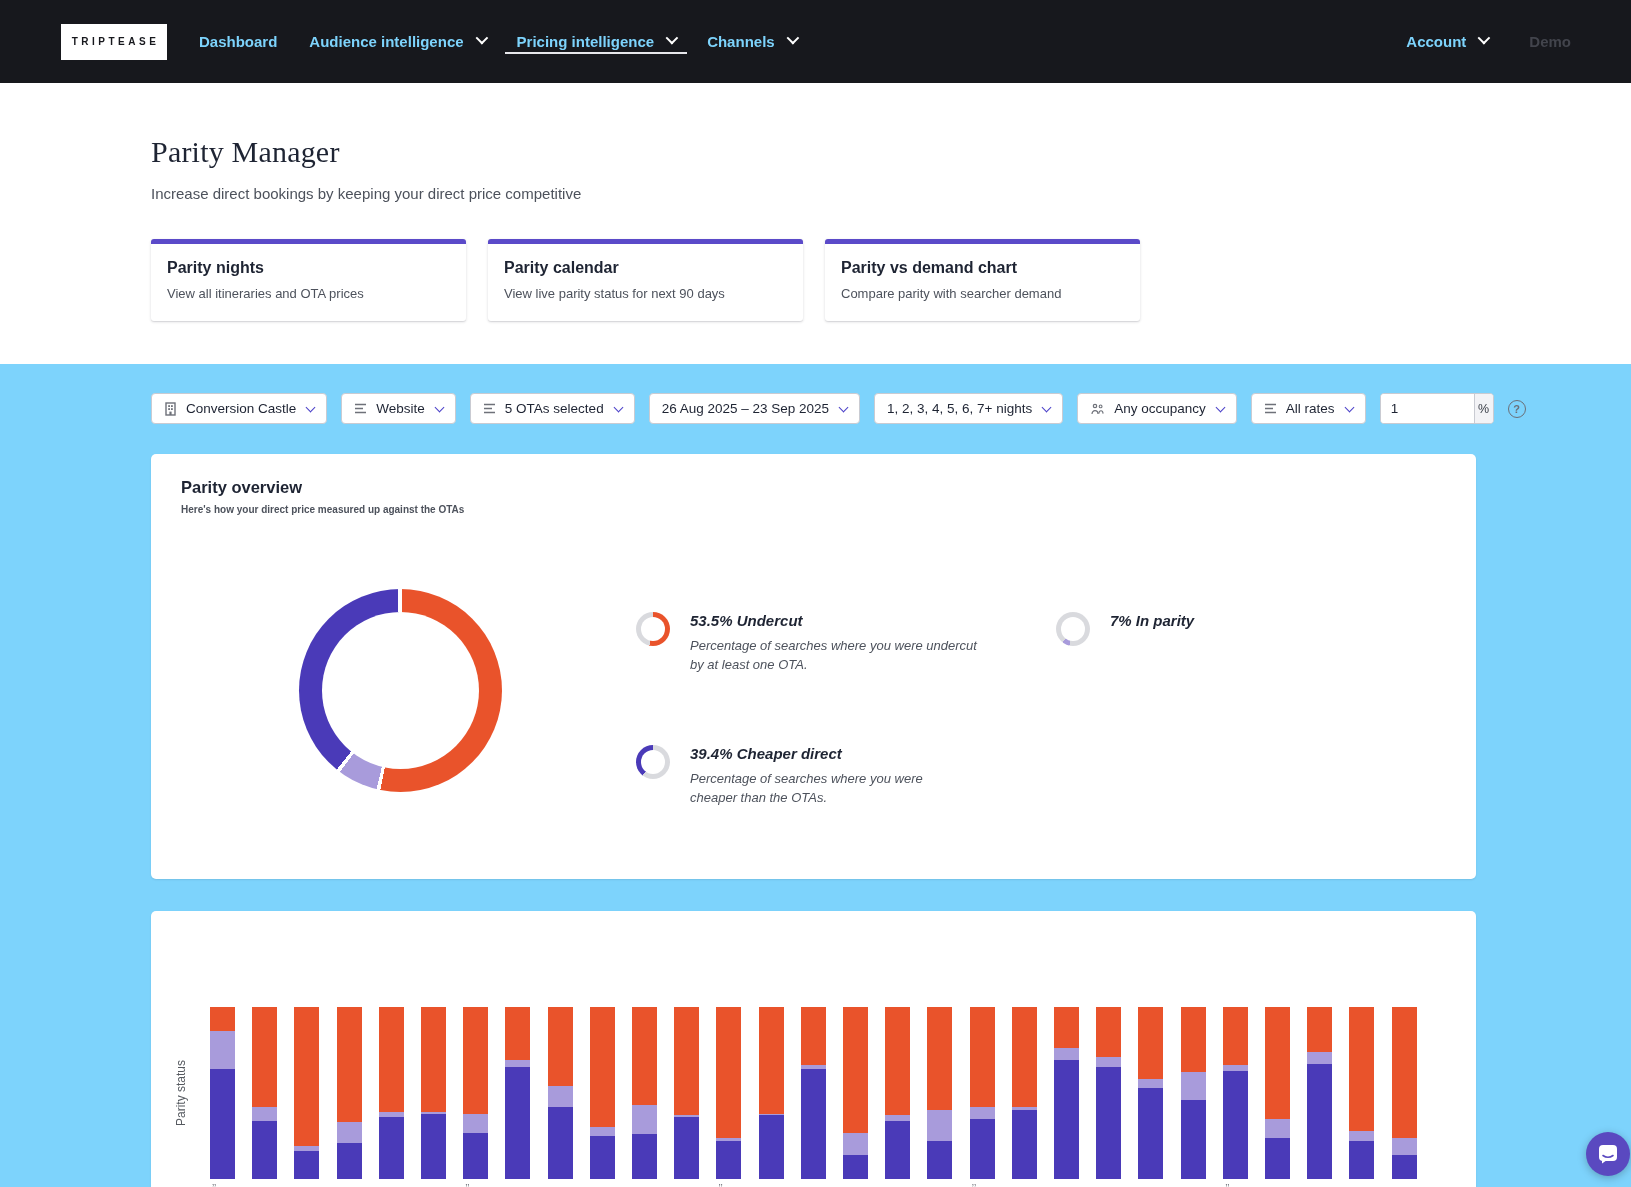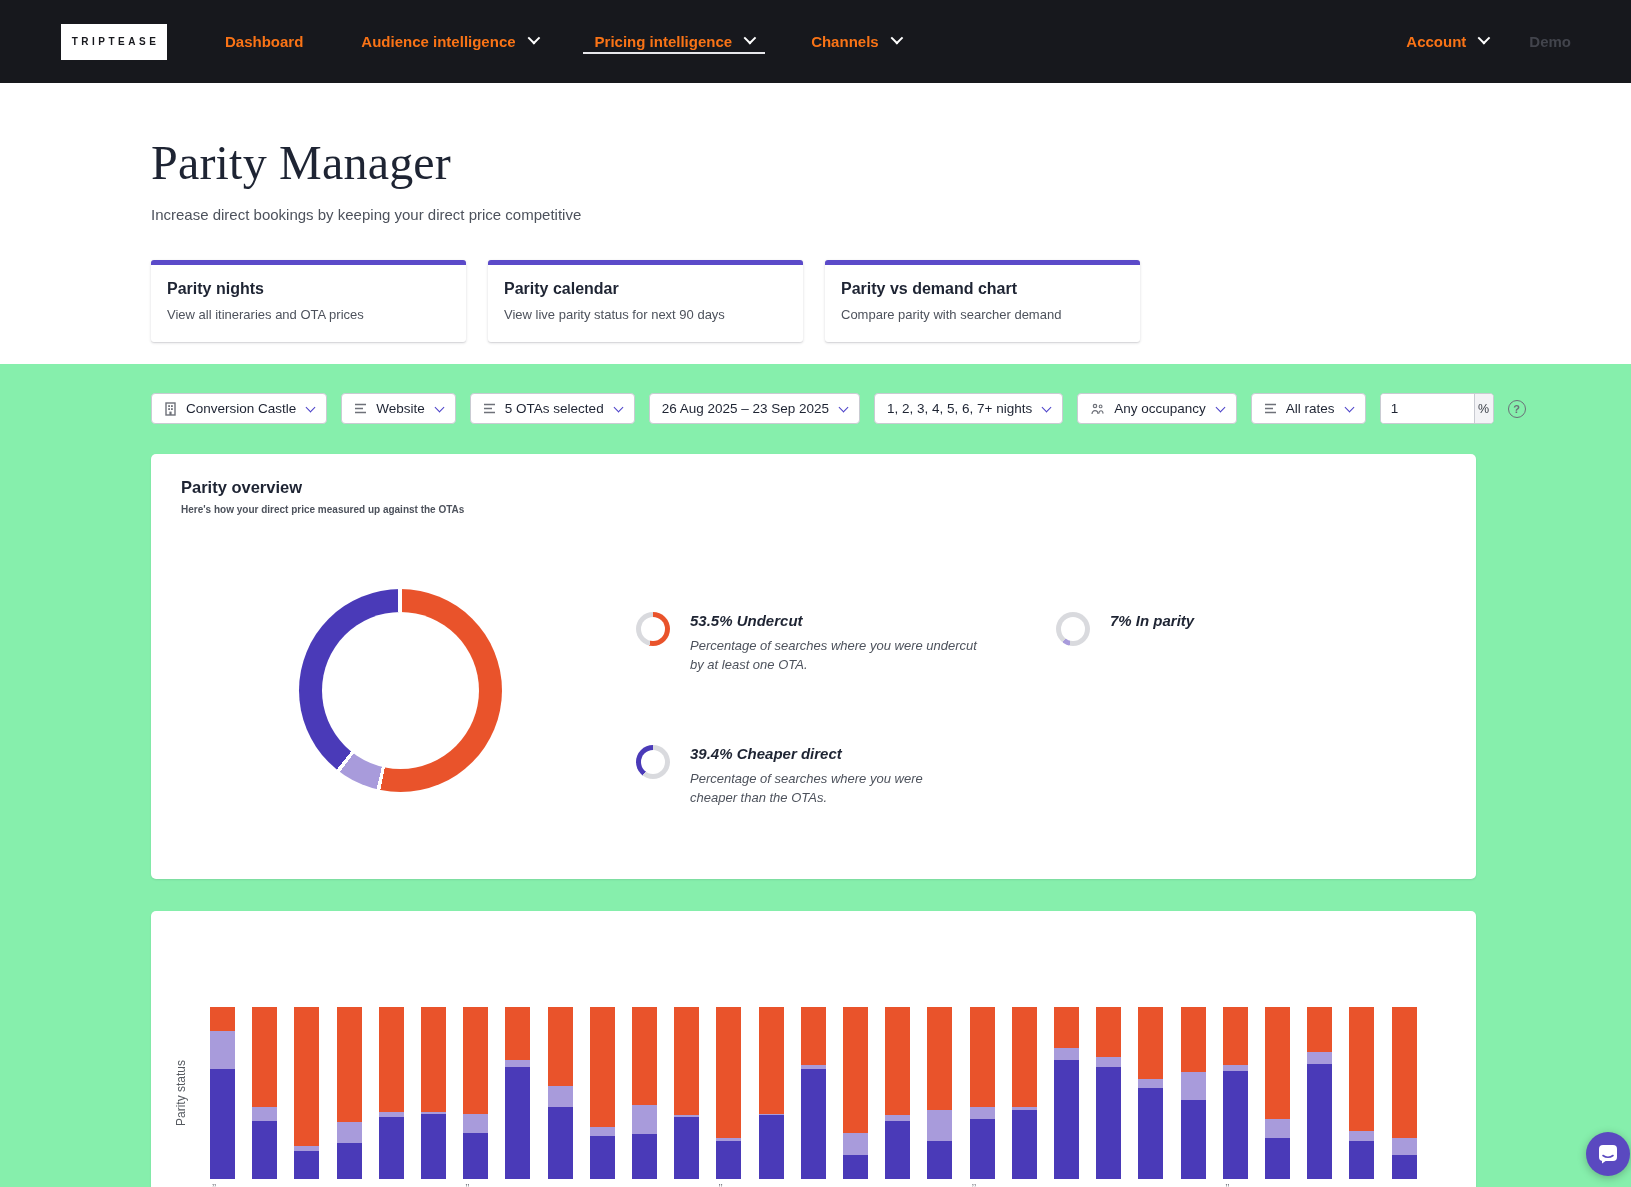--- a/index.html
+++ b/index.html
@@ -13,47 +13,47 @@
   .nav {
     height:83px; background:#17181D; display:flex; align-items:center;
     padding:0 60px 0 61px;
   }
   .logo-box {
     width:106px; height:36px; background:#ffffff; display:flex;
     align-items:center; justify-content:center; flex:0 0 auto;
   }
   .logo-text { font-size:10px; font-weight:700; letter-spacing:3.5px; color:#17181D; padding-left:3px; }
   .nav-item {
-    color:#f97316; font-size:15px; font-weight:700; margin-left:58px;
+    color:#7dd3fc; font-size:15px; font-weight:700; margin-left:32px;
     display:flex; align-items:center; gap:12px; position:relative; height:69px; cursor:pointer;
   }
   .nav-item .chev {
     width:9px; height:9px; border-right:2.2px solid #fff; border-bottom:2.2px solid #fff;
     transform:rotate(45deg) translateY(-2px); margin-top:-4px;
   }
   .nav-item.active::after {
     content:""; position:absolute; left:-12px; right:-12px; bottom:22px; height:2px; background:#E7E7EB;
   }
   .nav-spacer { flex:1; }
   .nav-demo { color:#42444C; font-size:15px; font-weight:700; margin-left:42px; cursor:pointer; }
   
   .page-head { padding:52px 0 0 151px; }
-  .page-title { font-family:"Liberation Serif", serif; font-weight:500; font-size:48px; color:#1E2433; letter-spacing:0.2px; }
+  .page-title { font-family:"Liberation Serif", serif; font-weight:500; font-size:30px; color:#1E2433; letter-spacing:0.2px; }
   .page-sub { font-size:15px; color:#4D525C; margin-top:16px; }
   
   .cards-row { display:flex; gap:22px; padding:37px 0 0 151px; }
   .link-card {
     width:315px; height:82px; background:#fff; border-top:5px solid #5B4AC9;
     border-radius:3px; box-shadow:0 1px 3px rgba(20,20,40,.14), 0 1px 1px rgba(20,20,40,.08);
     padding:15px 16px 0 16px; cursor:pointer;
   }
   .link-card h3 { font-size:16px; font-weight:700; color:#1E2433; }
   .link-card p  { font-size:13px; color:#4D525C; margin-top:9px; }
   
-  .section { position:absolute; left:0; top:364px; width:1631px; height:823px; background:#86efac; }
+  .section { position:absolute; left:0; top:364px; width:1631px; height:823px; background:#7dd3fc; }
   
   .filters { display:flex; align-items:center; gap:14px; padding:29px 0 0 151px; }
   .pill {
     height:31px; background:#fff; border:1px solid #C9CBD2; border-radius:4px;
     display:flex; align-items:center; gap:9px; padding:0 12px; font-size:13.5px;
     color:#1E2433; cursor:pointer; white-space:nowrap;
   }
   .pill .picon { color:#6E7179; display:flex; align-items:center; }
   .pill .chev-sm {
     width:7px; height:7px; border-right:1.8px solid #4B41C9; border-bottom:1.8px solid #4B41C9;

